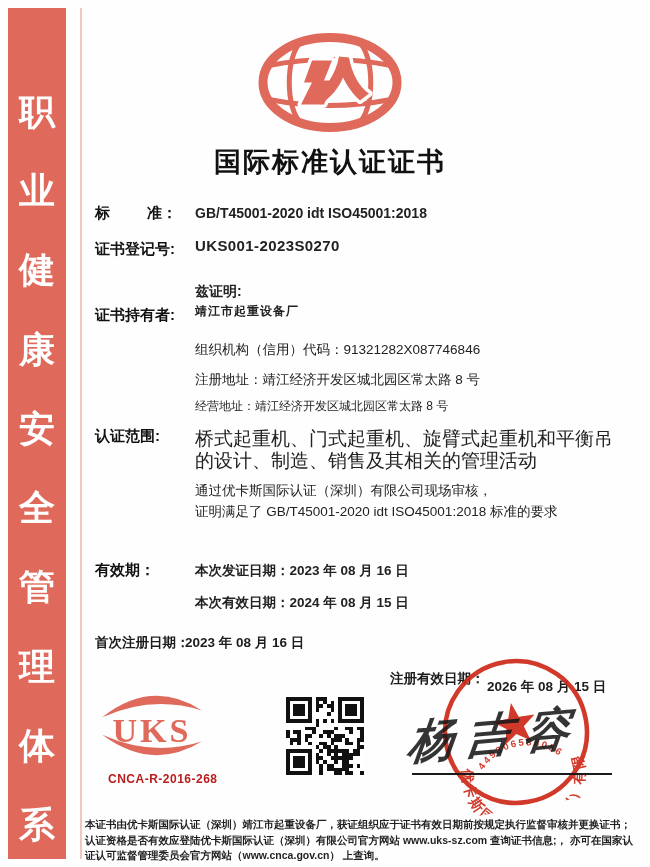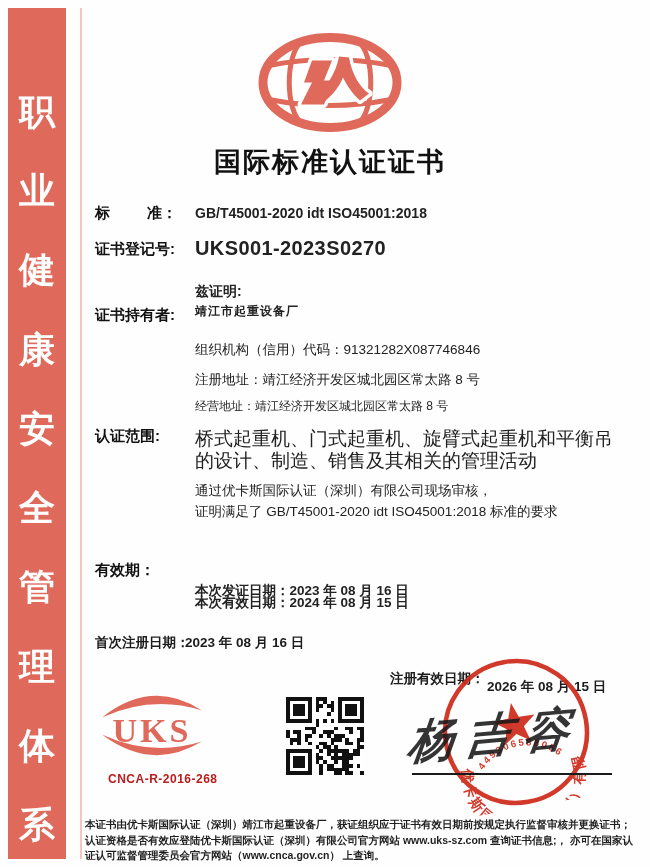--- a/index.html
+++ b/index.html
@@ -22,33 +22,33 @@
     position:absolute;left:85px;top:144px;width:490px;text-align:center;
     font-size:27px;font-weight:700;color:#111;letter-spacing:2px;
   }
 
   
   .lbl{position:absolute;left:95px;font-size:15px;font-weight:700;color:#111;}
   .val{position:absolute;left:195px;color:#222;}
   .standard-label{top:204px;width:82px;display:flex;justify-content:space-between;}
   .standard-value{top:205px;font-size:14px;font-weight:700;}
   .regno-label{top:240px;}
-  .regno-value{top:237px;font-size:20px;font-weight:700;letter-spacing:.4px;}
+  .regno-value{top:237px;font-size:15px;font-weight:700;letter-spacing:.4px;}
   .certify-line{top:283px;font-size:14px;font-weight:700;}
   .holder-label{top:306px;}
   .holder-value{top:303px;font-size:12px;font-weight:700;letter-spacing:1px;}
   .org-code{top:341px;font-size:13.5px;font-weight:500;}
   .reg-addr{top:371px;font-size:13.5px;font-weight:500;}
   .biz-addr{top:398px;font-size:12px;font-weight:500;}
   .scope-label{top:427px;}
   .scope-value{top:428px;width:432px;font-size:19px;font-weight:500;line-height:22px;font-family:Liberation Serif, serif;}
   .audit1{top:482px;font-size:13.5px;font-weight:500;}
   .audit2{top:503px;font-size:13.5px;font-weight:500;}
   .validity-label{top:561px;}
-  .issue-date{top:562px;font-size:13.5px;font-weight:600;margin-top:20px;}
+  .issue-date{top:562px;font-size:13.5px;font-weight:600;}
   .valid-date{top:594px;font-size:13.5px;font-weight:600;}
   .firstreg-label{position:absolute;left:95px;top:634px;font-size:13.5px;font-weight:600;}
   .firstreg-value{position:absolute;left:185px;top:634px;font-size:13.5px;font-weight:600;}
   .regvalid-label{position:absolute;left:390px;top:634px;font-size:13.5px;font-weight:600;margin-top:36px;}
   .regvalid-value{position:absolute;left:487px;top:634px;font-size:13.5px;font-weight:600;margin-top:44px;}
 
   
   .uks-logo{position:absolute;left:98px;top:686px;width:108px;height:78px;}
   .cnca-code{position:absolute;left:108px;top:772px;font-size:12px;font-weight:700;
     color:#b91c1c;letter-spacing:.5px;}

